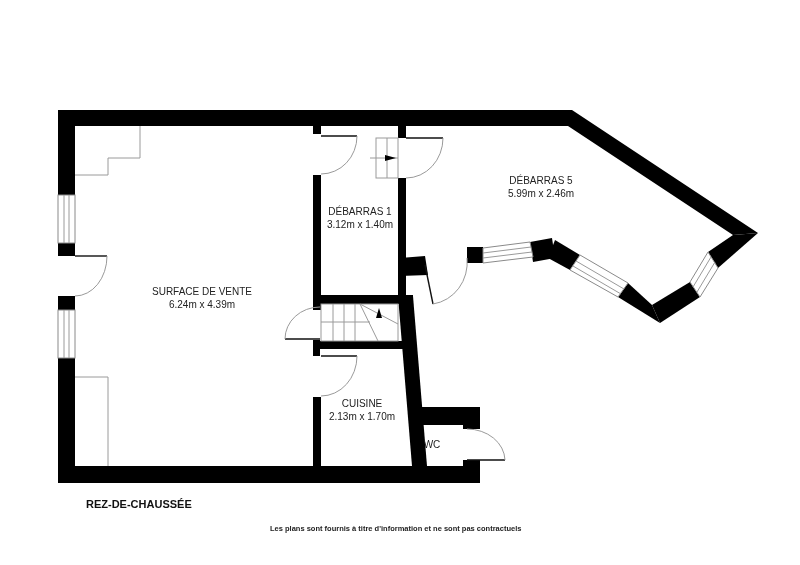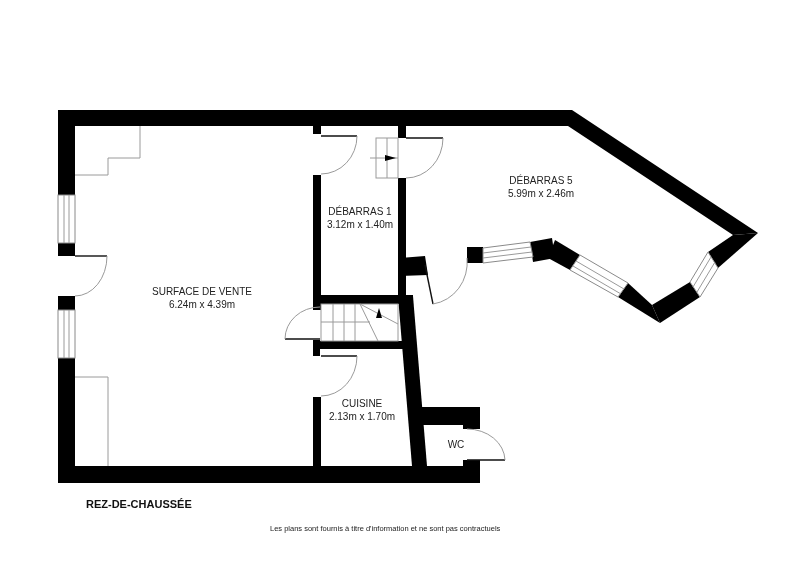--- a/index.html
+++ b/index.html
@@ -4,21 +4,21 @@
 <style>
   html, body { margin: 0; padding: 0; background: #ffffff; }
   body { width: 800px; height: 565px; position: relative; overflow: hidden; font-family: "Liberation Sans", sans-serif; }
   #plan { position: absolute; left: 0; top: 0; width: 800px; height: 565px; }
   .wall { fill: #000000; }
   .thin { fill: none; stroke: #9a9a9a; stroke-width: 1; }
   .thin-dark { fill: none; stroke: #111; stroke-width: 1.4; }
   .win { fill: #ffffff; stroke: #8a8a8a; stroke-width: 1; }
   .room-label { position: absolute; text-align: center; font-size: 10px; color: #222; line-height: 13px; white-space: nowrap; transform: translateX(-50%); }
   .floor-title { position: absolute; left: 58px; top: 498px; font-size: 11px; font-weight: bold; color: #111; margin-left: 28px; }
-  .disclaimer { position: absolute; left: 270px; top: 524px; font-size: 7.5px; color: #222; }
+  .disclaimer { position: absolute; left: 270px; top: 524px; font-size: 7.5px; color: #222; font-weight: bold; }
 </style>
 </head>
 <body>
 
 <svg id="plan" viewBox="0 0 800 565" xmlns="http://www.w3.org/2000/svg">
 
   <g>
 
     <polygon class="wall" points="58,110 572,110 758,233 733,235 568,126 75,126"></polygon>
 
@@ -121,18 +121,18 @@
   <div>3.12m x 1.40m</div>
 </div>
 <div class="room-label" style="left:541px; top:174px;">
   <div>DÉBARRAS 5</div>
   <div>5.99m x 2.46m</div>
 </div>
 <div class="room-label" style="left:362px; top:397px;">
   <div>CUISINE</div>
   <div>2.13m x 1.70m</div>
 </div>
-<div class="room-label" style="left:456px; top:438px;">
+<div class="room-label" style="left:432px; top:438px;">
   <div>WC</div>
 </div>
 
 <div class="floor-title">REZ-DE-CHAUSSÉE</div>
 <div class="disclaimer">Les plans sont fournis à titre d'information et ne sont pas contractuels</div>
 
 </body></html>

